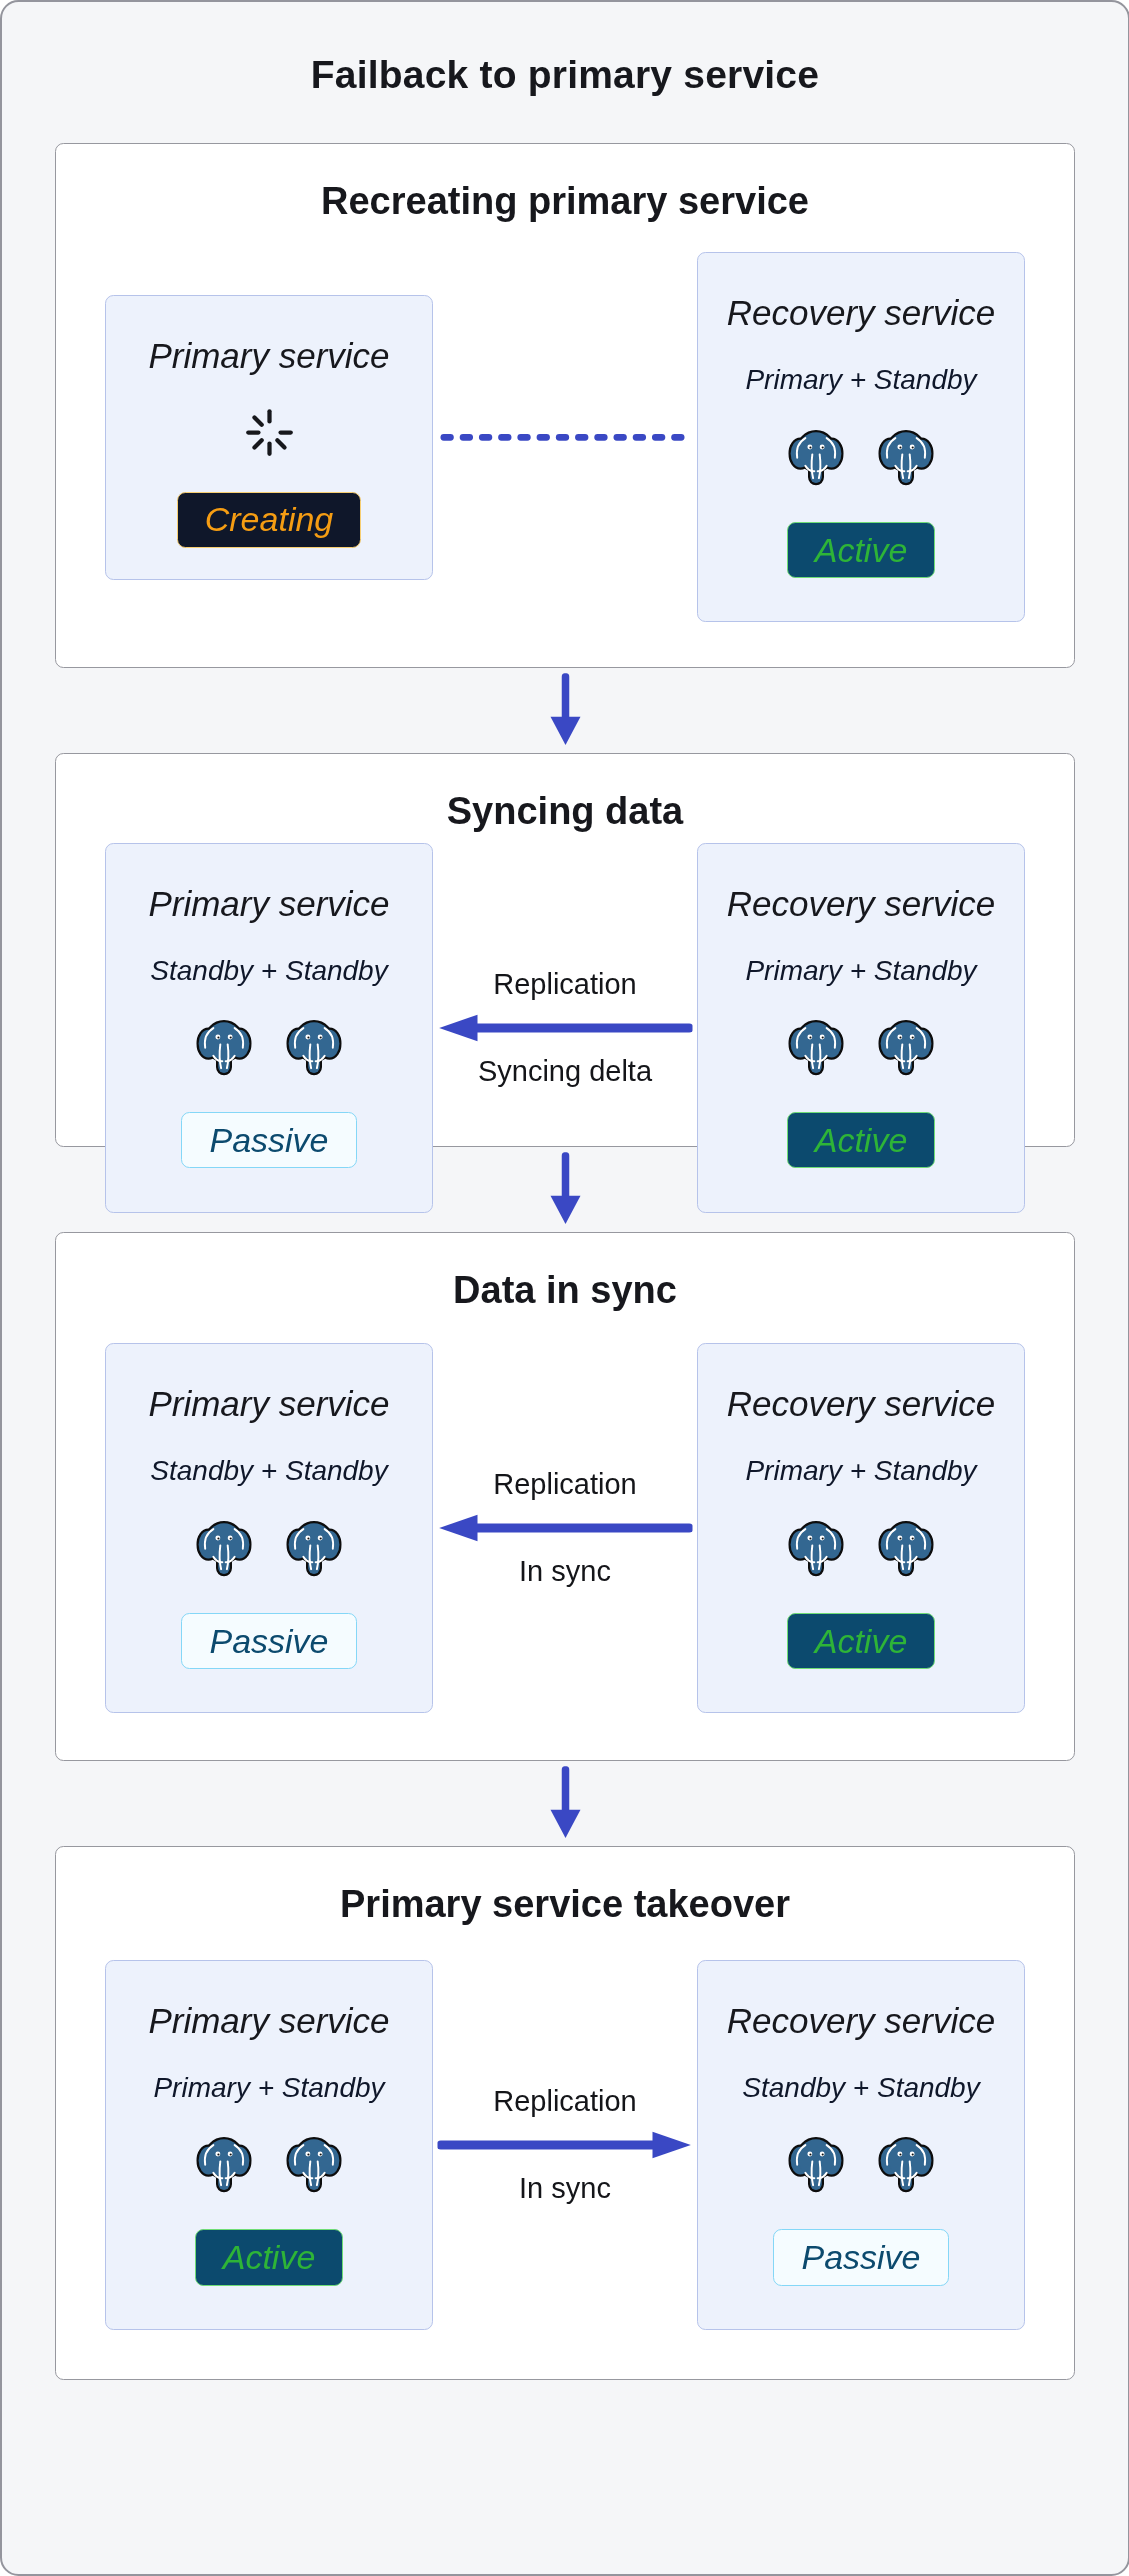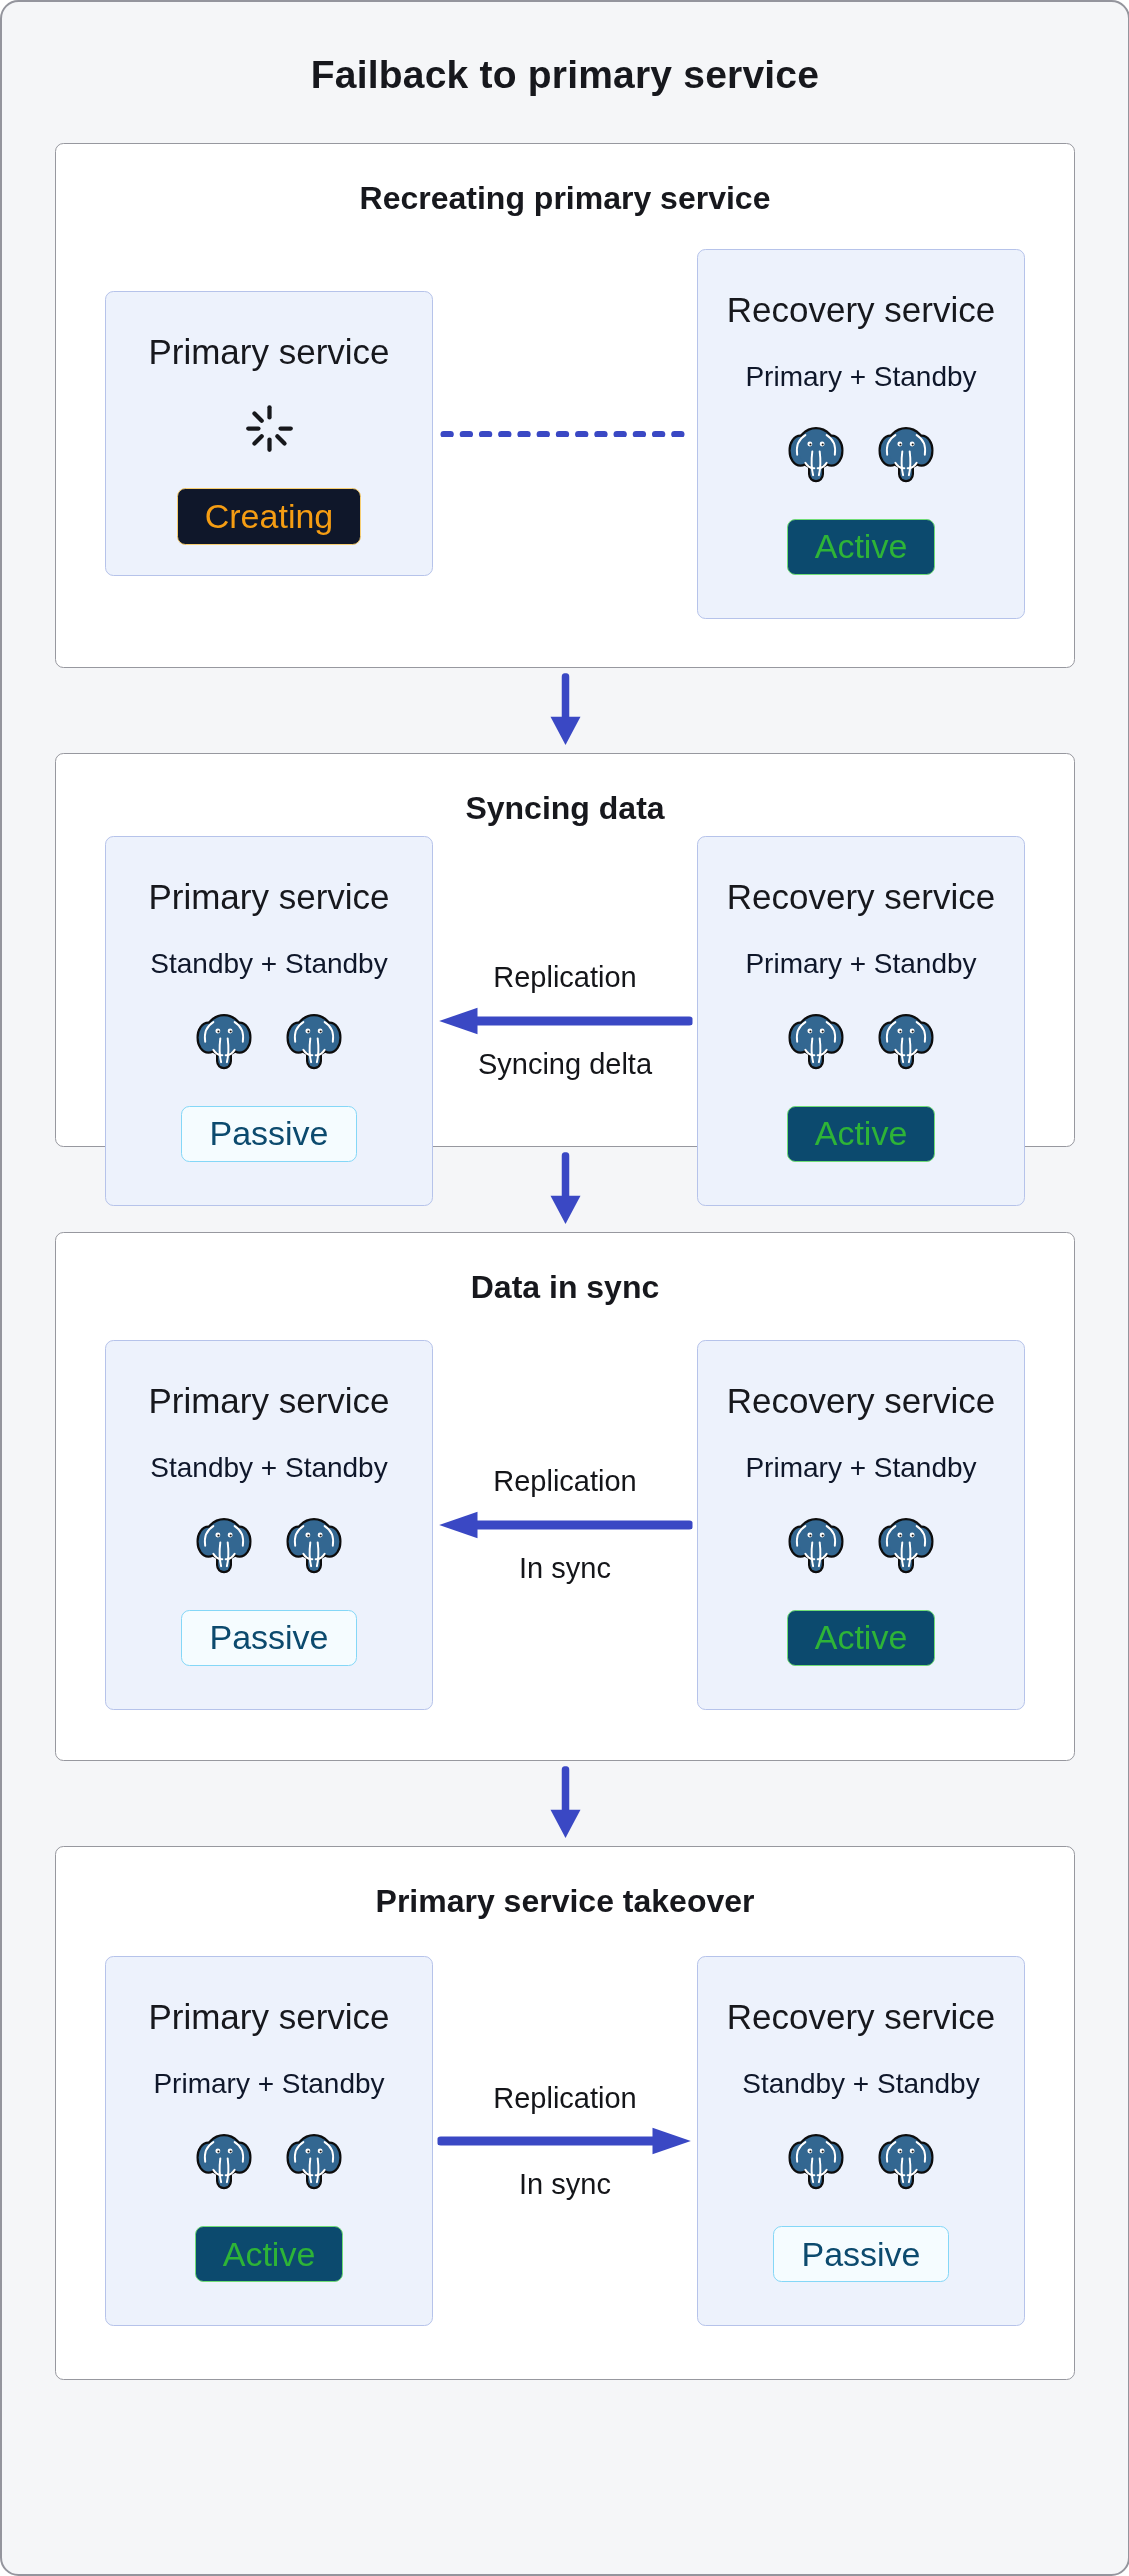--- a/index.html
+++ b/index.html
@@ -34,37 +34,38 @@
     display:flex; flex-direction:column;
     flex:none;
   }
   .card.s1 { height:525px; margin-top:45px; }
   .card.s2 { height:394px; }
   .card.s3 { height:529px; }
   .card.s4 { height:534px; }
   .card-title {
     margin-top:37px;
     text-align:center;
-    font-size:32px; line-height:1.1;
+    font-size:38px; line-height:1.1;
     font-weight:600;
   }
   .card-body {
     flex:1;
     display:flex; align-items:center;
     box-sizing:border-box;
     padding:10px 49px 25px 49px;
   }
   .node {
     width:328px; height:370px;
     box-sizing:border-box;
     background:#edf2fc;
     border:1.7px solid #b6c3ea;
     border-radius:8.4px;
     display:flex; flex-direction:column; align-items:center;
     flex:none;
+    font-style:italic;
   }
   .node.small { height:285px; }
   .node-title { margin-top:39px; font-size:35px; line-height:1.2; }
   .node-subtitle { margin-top:29px; font-size:28px; line-height:1.2; color:#0f172a; }
   .elephants { margin-top:32px; display:flex; gap:34px; }
   .pg-icon { width:56px; height:59px; display:block; }
   .spinner-icon { margin-top:30px; width:51px; height:51px; display:block; }
   .badge {
     margin-top:34px;
     font-size:34px; line-height:1.2;

